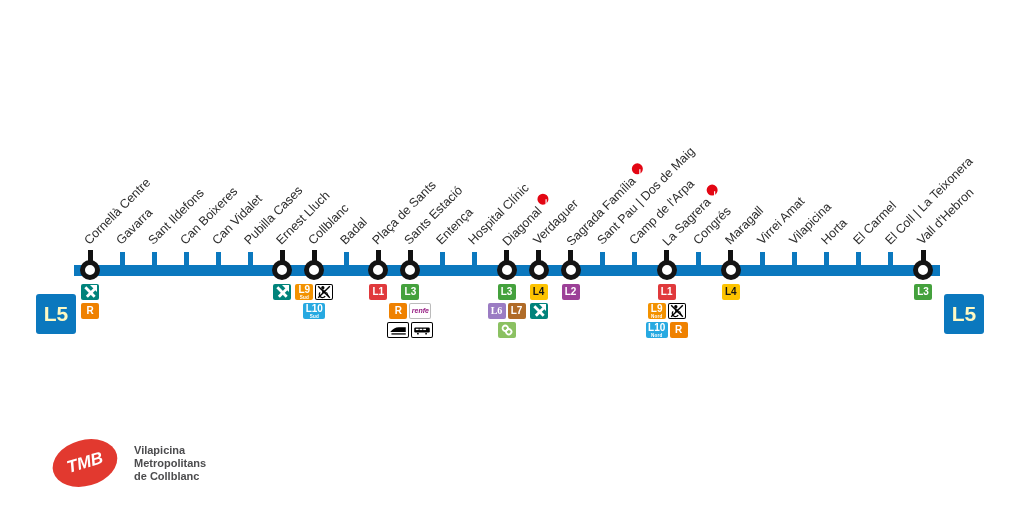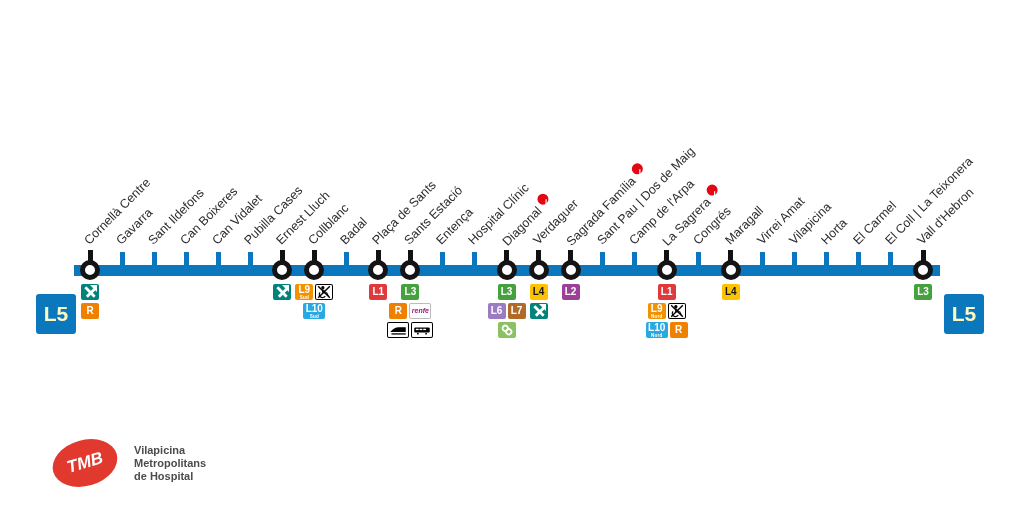--- a/index.html
+++ b/index.html
@@ -163,21 +163,21 @@
       <div class="stname" style="left: 476.462px;"><span>Hospital Clínic</span></div>
       <div class="itick" style="left: 504px;"></div>
       <div class="ring" style="left: 496.5px;"></div>
       <div class="stname" style="left: 508.5px;"><span>Diagonal</span><span class="poi" style="background: rgb(227, 6, 19);"><span>i</span></span></div>
       <div class="brow" style="left: 461.5px; top: 284px;">
         <div class="badge" style="background: rgb(68, 161, 61); color: rgb(255, 255, 255);">
           <span>L3</span>
         </div>
       </div>
       <div class="brow" style="left: 461.5px; top: 303px;">
-        <div class="badge" style="background: rgb(155, 124, 195); color: rgb(255, 255, 255);">
+        <div class="badge" style="background: rgb(155, 124, 195); color: rgb(255, 255, 255); font-family: Liberation Serif, serif;">
           <span>L6</span>
         </div>
         <div class="badge" style="background: rgb(176, 107, 40); color: rgb(255, 255, 255);">
           <span>L7</span>
         </div>
       </div>
       <div class="brow" style="left: 461.5px; top: 322px;">
         <div class="badge" style="background: rgb(139, 193, 98);">
           <svg width="14" height="14" viewBox="0 0 18 18">
             <g fill="none" stroke="#fff" stroke-width="2.4" transform="rotate(45 9 9)">
@@ -280,15 +280,15 @@
         </div>
       </div>
     </div>
 
   <div class="logo-oval" style="background: rgb(226, 57, 47);">
     <span>TMB</span>
   </div>
   <div class="logo-text">
     <div>Vilapicina</div>
     <div>Metropolitans</div>
-    <div>de Hospital</div>
+    <div>de Collblanc</div>
   </div>
 </div>
 
 </body></html>

